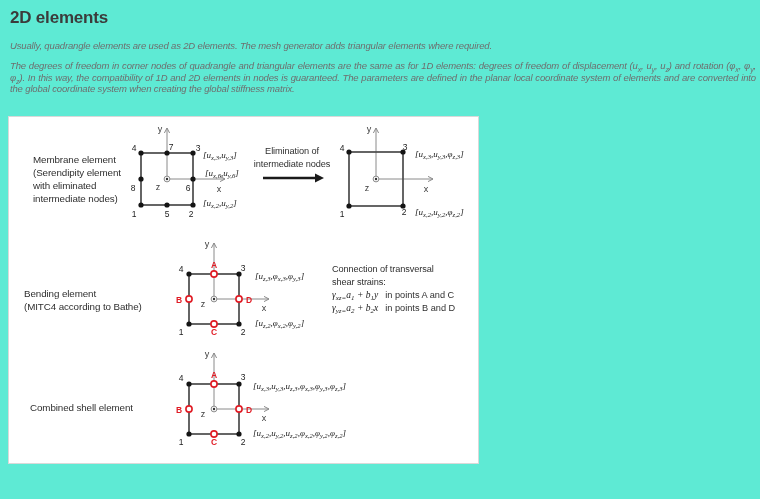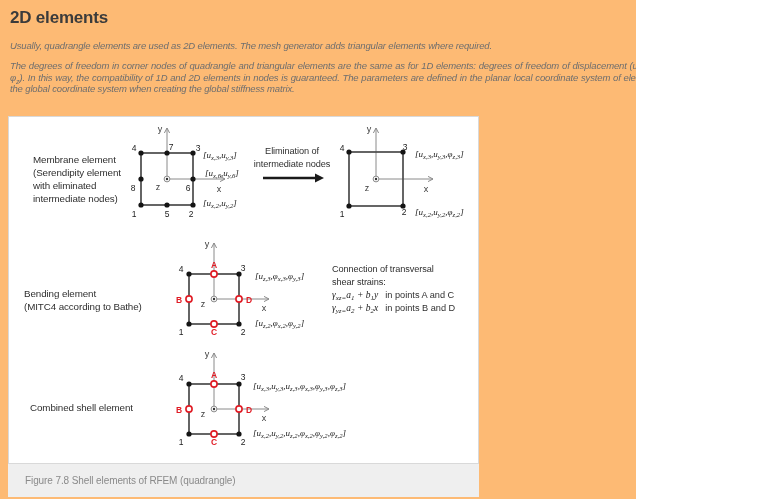--- a/index.html
+++ b/index.html
@@ -1,16 +1,16 @@
 <!DOCTYPE html>
 <html><head>
 <meta charset="utf-8">
 <style>
   html,body{margin:0;padding:0;background:#fff;}
-  #page{position:relative;width:636px;height:499px;background:#fdba74;overflow:hidden;
+  #page{position:relative;width:760px;height:499px;background:#5eead4;overflow:hidden;
         font-family:"Liberation Sans",sans-serif;}
   #title{position:absolute;left:10px;top:8px;margin:0;font-size:17px;font-weight:bold;
          color:#3b3b3b;letter-spacing:-0.2px;}
   .para{position:absolute;left:10px;width:746px;margin:0;font-size:9.5px;line-height:11.5px;
         color:#6e6e6e;letter-spacing:-0.15px;font-style:italic;}
   #para1{top:40px;}
   #para2{top:60px;text-align:justify;}
   .para sub{font-size:7px;line-height:0;}
   #figurebox{position:absolute;left:8px;top:116px;width:469px;height:346px;
              border:1px solid #d9d9d9;background:#fff;}
@@ -169,16 +169,13 @@
           <text x="240" y="296" fill="#e01b24" font-family="&quot;Liberation Sans&quot;,sans-serif" font-size="8.5" text-anchor="middle" letter-spacing="-0.1" font-weight="bold">D</text>
           <text x="198" y="240" fill="#3a3a3a" font-family="&quot;Liberation Sans&quot;,sans-serif" font-size="9" text-anchor="middle" letter-spacing="-0.1">y</text>
           <text x="255" y="304" fill="#3a3a3a" font-family="&quot;Liberation Sans&quot;,sans-serif" font-size="9" text-anchor="middle" letter-spacing="-0.1">x</text>
           <text x="194" y="300" fill="#3a3a3a" font-family="&quot;Liberation Sans&quot;,sans-serif" font-size="9" text-anchor="middle" letter-spacing="-0.1">z</text>
           <text x="244" y="272" fill="#1a1a1a" font-family="&quot;Liberation Serif&quot;,serif" font-style="italic" font-size="9" text-anchor="start"><tspan font-size="9">[u</tspan><tspan dy="2.1" font-size="6.66">x,3</tspan><tspan dy="-2.1" font-size="9">,u</tspan><tspan dy="2.1" font-size="6.66">y,3</tspan><tspan dy="-2.1" font-size="9">,u</tspan><tspan dy="2.1" font-size="6.66">z,3</tspan><tspan dy="-2.1" font-size="9">,φ</tspan><tspan dy="2.1" font-size="6.66">x,3</tspan><tspan dy="-2.1" font-size="9">,φ</tspan><tspan dy="2.1" font-size="6.66">y,3</tspan><tspan dy="-2.1" font-size="9">,φ</tspan><tspan dy="2.1" font-size="6.66">z,3</tspan><tspan dy="-2.1" font-size="9">]</tspan></text>
           <text x="244" y="319" fill="#1a1a1a" font-family="&quot;Liberation Serif&quot;,serif" font-style="italic" font-size="9" text-anchor="start"><tspan font-size="9">[u</tspan><tspan dy="2.1" font-size="6.66">x,2</tspan><tspan dy="-2.1" font-size="9">,u</tspan><tspan dy="2.1" font-size="6.66">y,2</tspan><tspan dy="-2.1" font-size="9">,u</tspan><tspan dy="2.1" font-size="6.66">z,2</tspan><tspan dy="-2.1" font-size="9">,φ</tspan><tspan dy="2.1" font-size="6.66">x,2</tspan><tspan dy="-2.1" font-size="9">,φ</tspan><tspan dy="2.1" font-size="6.66">y,2</tspan><tspan dy="-2.1" font-size="9">,φ</tspan><tspan dy="2.1" font-size="6.66">z,2</tspan><tspan dy="-2.1" font-size="9">]</tspan></text>
         </g>
       </svg>
   </div>
 
-  <div id="captionbar">
-    <span>Figure 7.8 Shell elements of RFEM (quadrangle)</span>
-  </div>
 </div>
 
 </body></html>

